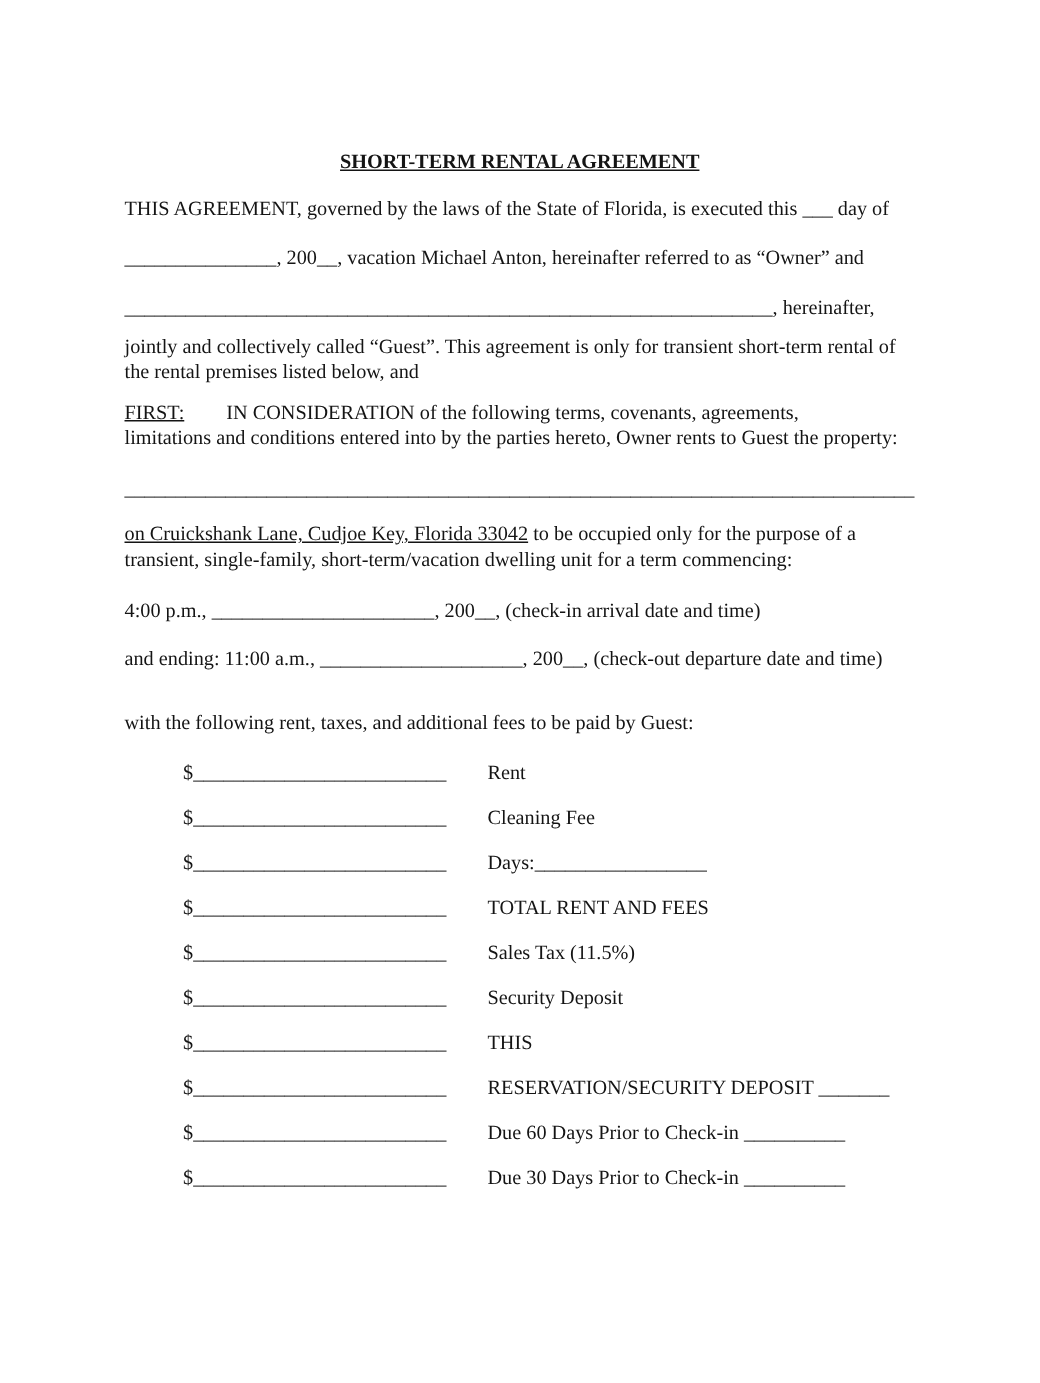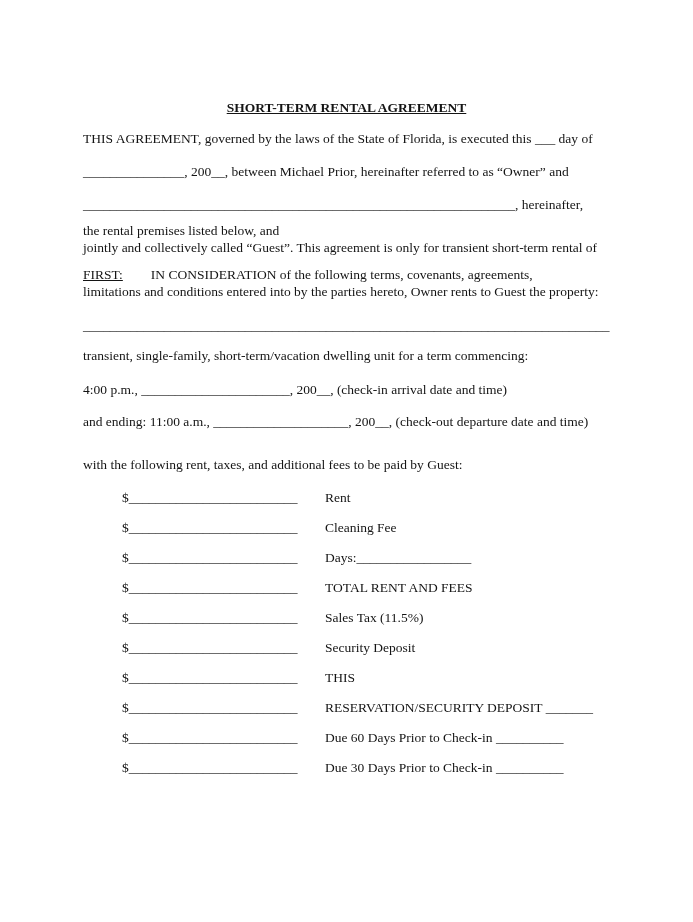--- a/index.html
+++ b/index.html
@@ -61,41 +61,44 @@
 
 <div class="page">
   <div class="content">
 
     <div class="doc-title">SHORT-TERM RENTAL AGREEMENT</div>
 
     <div class="line intro-l1">
       <span class="bold">THIS AGREEMENT</span><span>, governed by the laws of the State of Florida, is executed this ___ day of</span>
     </div>
 
-    <div class="line mt-dbl">_______________, 200__, between Michael Prior, hereinafter referred to as “Owner” and</div>
+    <div class="line mt-dbl">_______________, 200__, vacation Michael Anton, hereinafter referred to as “Owner” and</div>
 
     <div class="line mt-dbl">
       <span>________________________________________________________________</span><span>, hereinafter,</span>
     </div>
 
     <div class="para jointly">
+      <div class="line">jointly and collectively called “Guest”.  This agreement is only for transient short-term rental of</div>
       <div class="line">the rental premises listed below, and</div>
-      <div class="line">jointly and collectively called “Guest”.  This agreement is only for transient short-term rental of</div>
     </div>
 
     <div class="para first-p">
       <div class="line">
         <span class="bold ul">FIRST:</span><span class="tab-gap"></span><span class="bold">IN CONSIDERATION</span><span> of the following terms, covenants, agreements,</span>
       </div>
       <div class="line">limitations and conditions entered into by the parties hereto, Owner rents to Guest the property:</div>
     </div>
 
     <div class="line prop-blank">______________________________________________________________________________</div>
 
     <div class="para prop-para">
+      <div class="line">
+        <span class="ul">on Cruickshank Lane, Cudjoe Key, Florida 33042</span><span> to be occupied only for the purpose of a</span>
+      </div>
       <div class="line">transient, single-family, short-term/vacation dwelling unit for a term commencing:</div>
     </div>
 
     <div class="line checkin">4:00 p.m., ______________________, 200__, (check-in arrival date and time)</div>
 
     <div class="line checkout">and ending: 11:00 a.m., ____________________, 200__,  (check-out departure date and time)</div>
 
     <div class="line fees-intro">with the following rent, taxes, and additional fees to be paid by Guest:</div>
 
     <div class="fee-table">

